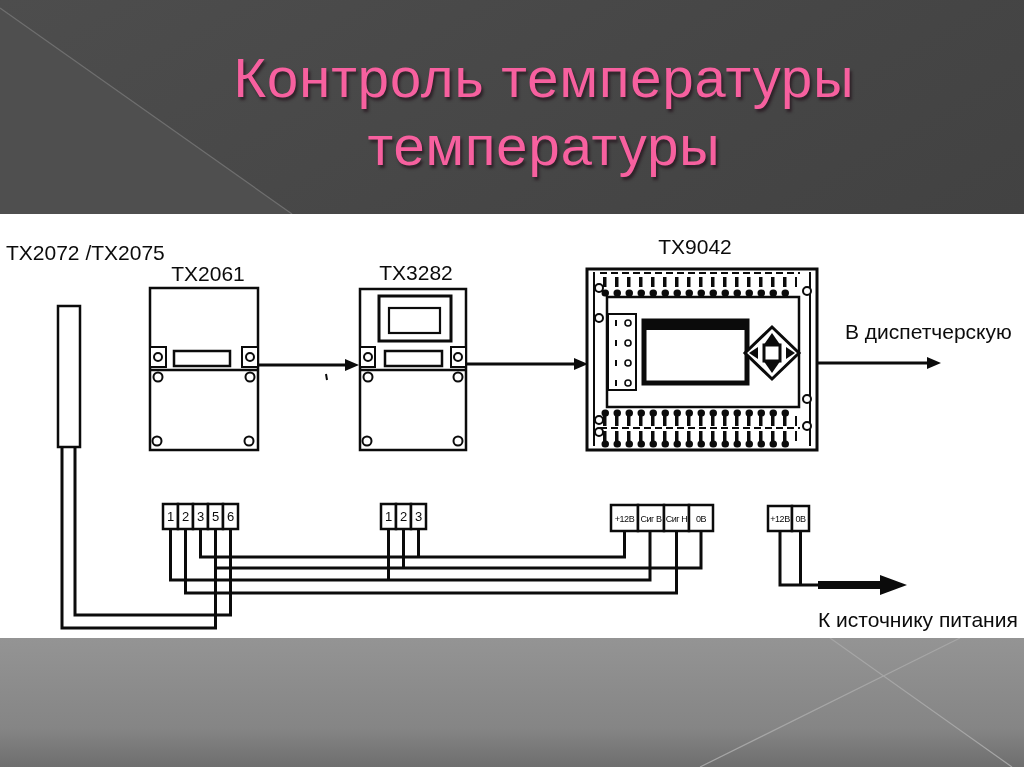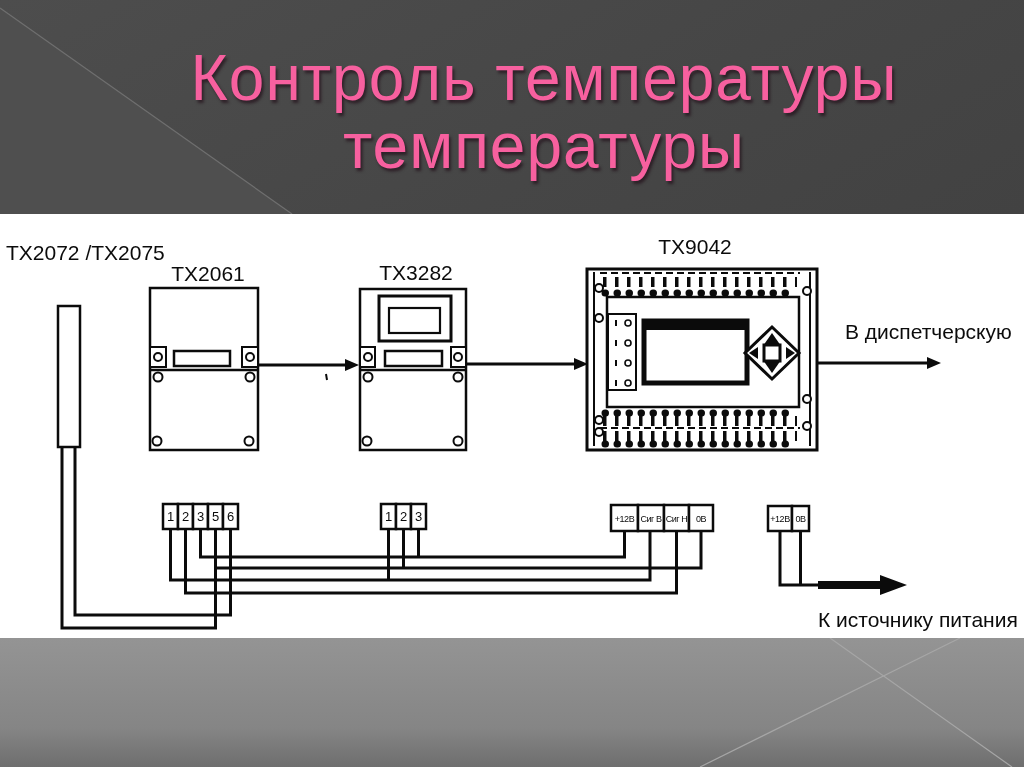--- a/index.html
+++ b/index.html
@@ -2,21 +2,21 @@
 <html><head>
 <meta charset="utf-8">
 <style>
   html,body{margin:0;padding:0;background:#2b2b2b;}
   .slide{position:relative;width:1024px;height:767px;overflow:hidden;
          font-family:"Liberation Sans",sans-serif;}
   .top-band{position:absolute;top:0;left:0;width:1024px;height:214px;
             background:linear-gradient(150deg,#4d4d4d,#464646 60%,#424242);}
   .deco-svg{position:absolute;top:0;left:0;display:block;}
   .title{position:absolute;top:44px;left:64px;right:0;text-align:center;
-         color:#f7609f;font-size:64px;line-height:68px;letter-spacing:1px;
+         color:#f7609f;font-size:56px;line-height:68px;letter-spacing:1px;
          font-weight:400;text-shadow:2px 3px 3px rgba(28,6,18,0.6);}
   .diagram-band{position:absolute;top:214px;left:0;width:1024px;height:424px;background:#ffffff;}
   .diagram-band svg{display:block;}
   .bottom-band{position:absolute;top:638px;left:0;width:1024px;height:129px;
                background:linear-gradient(#949494,#858585 70%,#6e6e6e);}
   
   .ink{stroke:#0b0b0b;fill:none;}
   .fill-ink{fill:#0b0b0b;stroke:none;}
   .wbox{fill:#ffffff;stroke:#0b0b0b;}
   text{fill:#0b0b0b;font-family:"Liberation Sans",sans-serif;}

